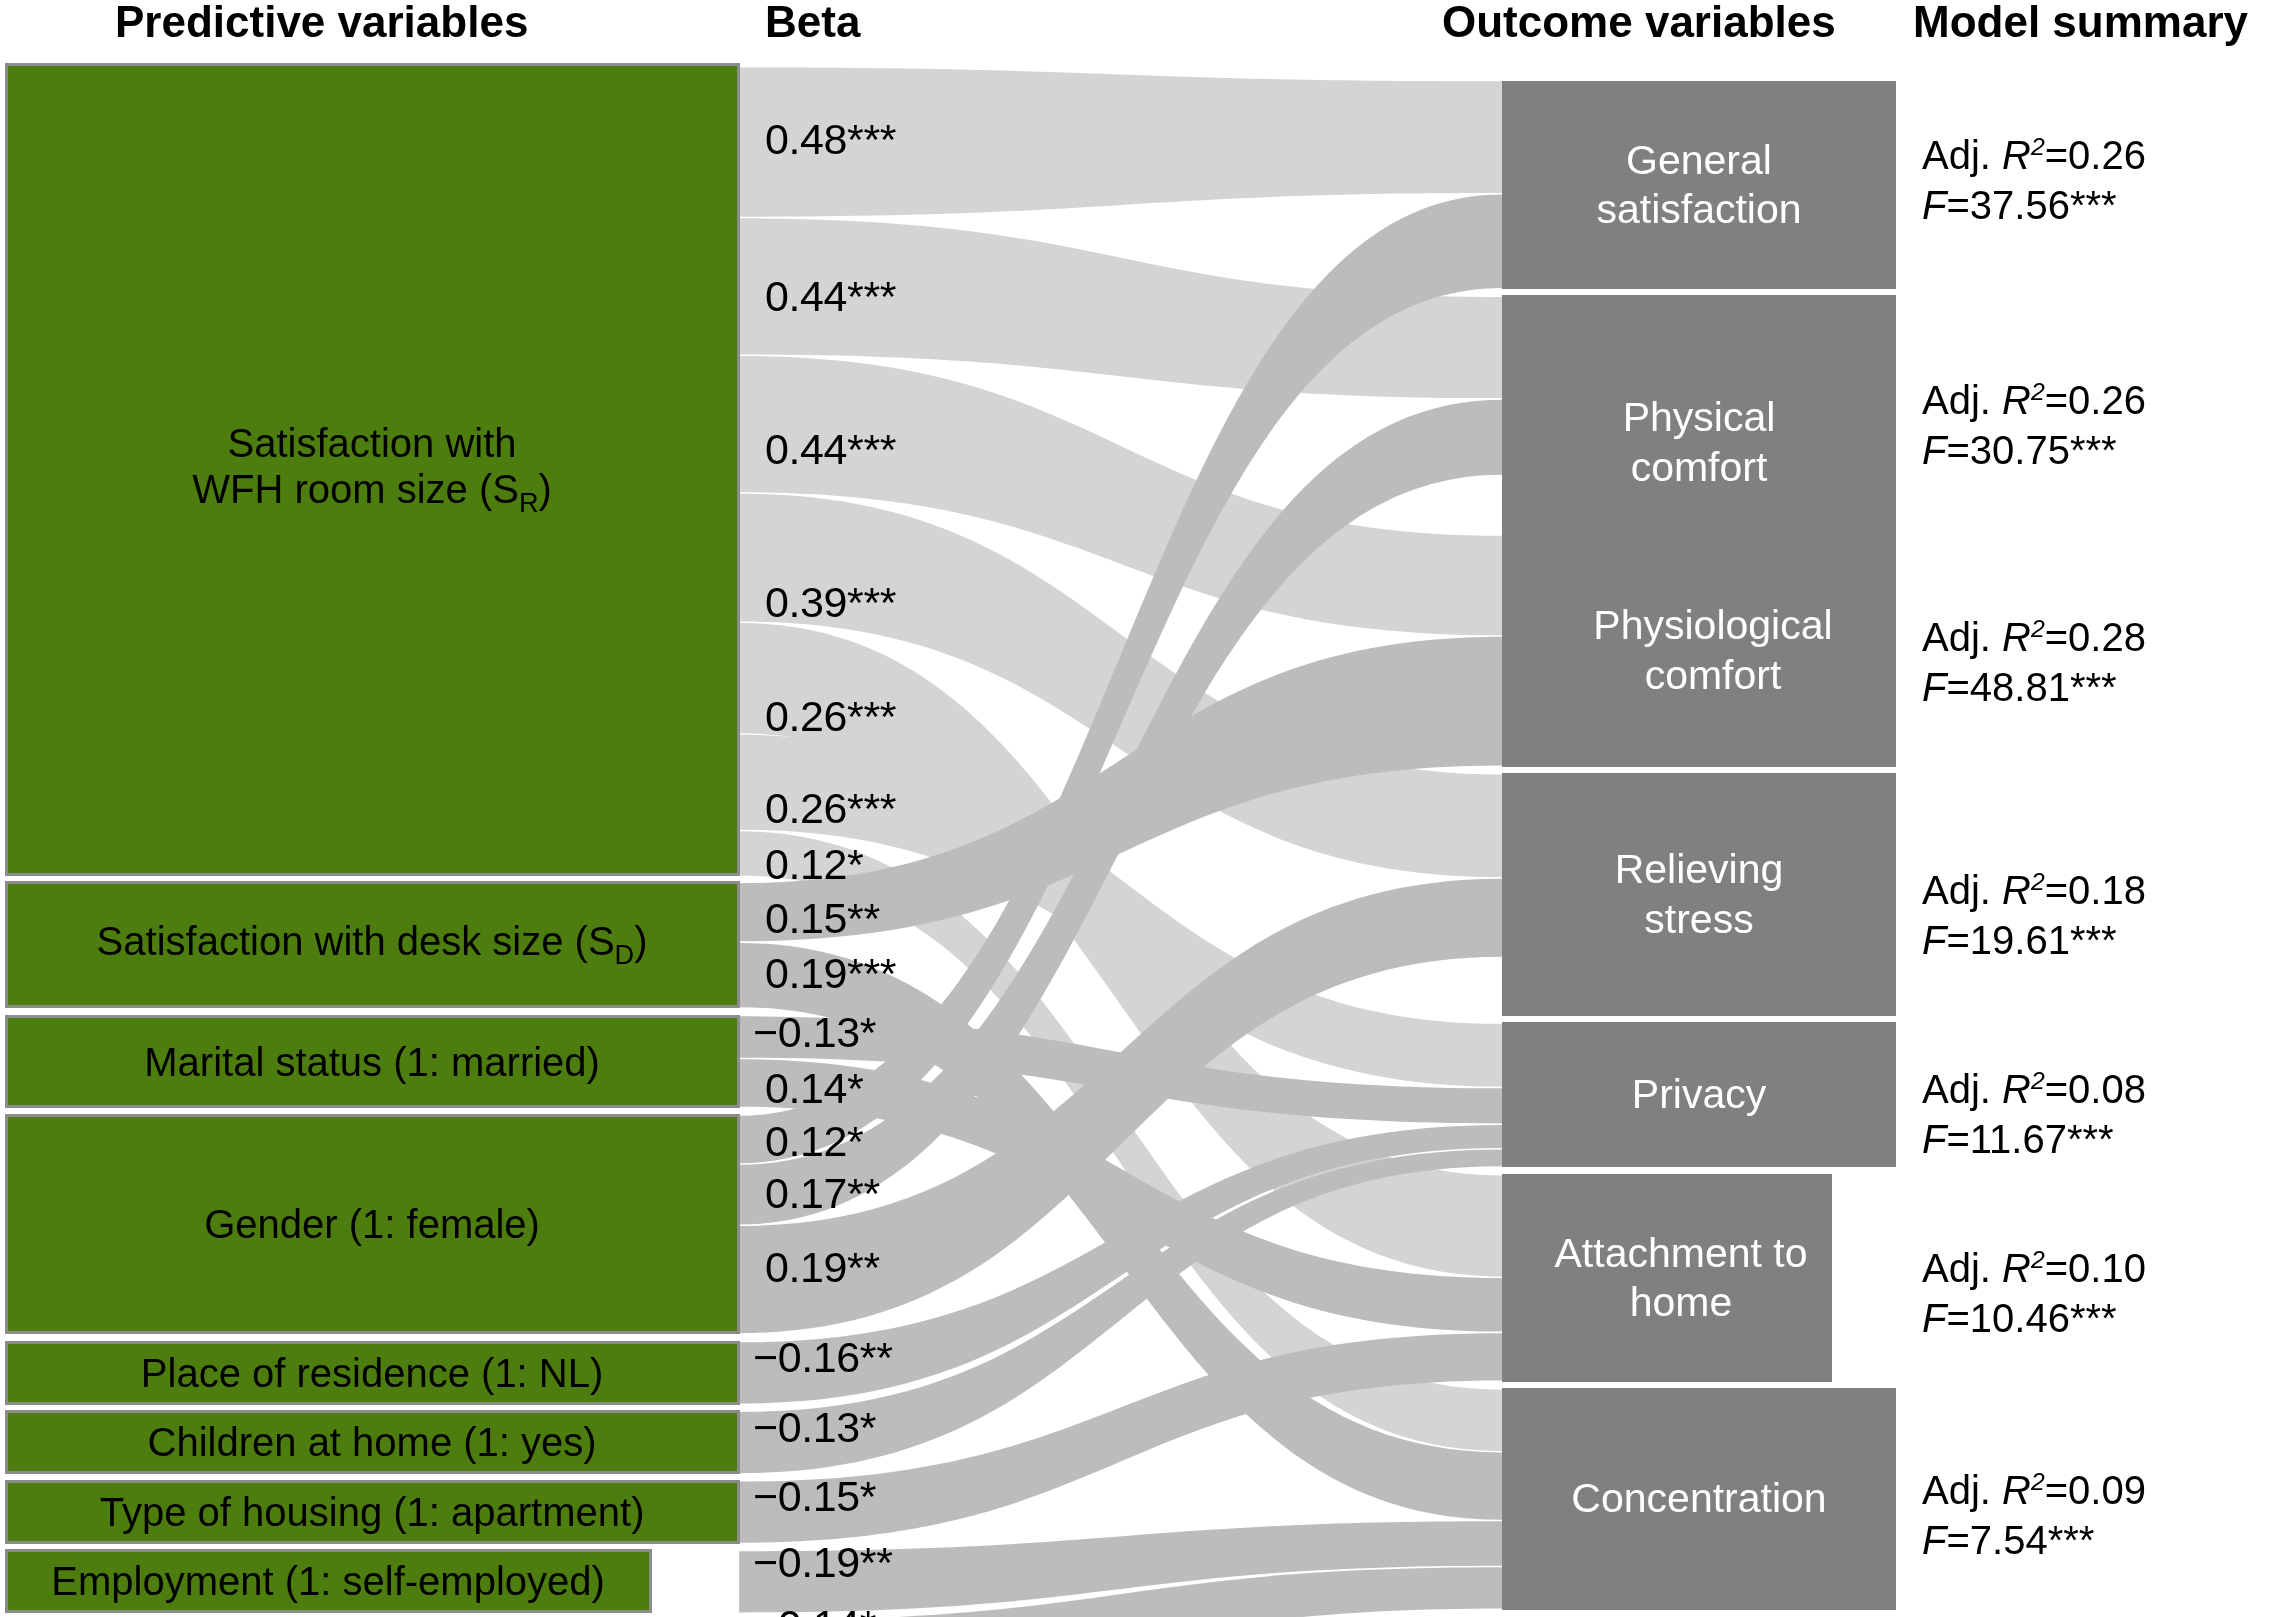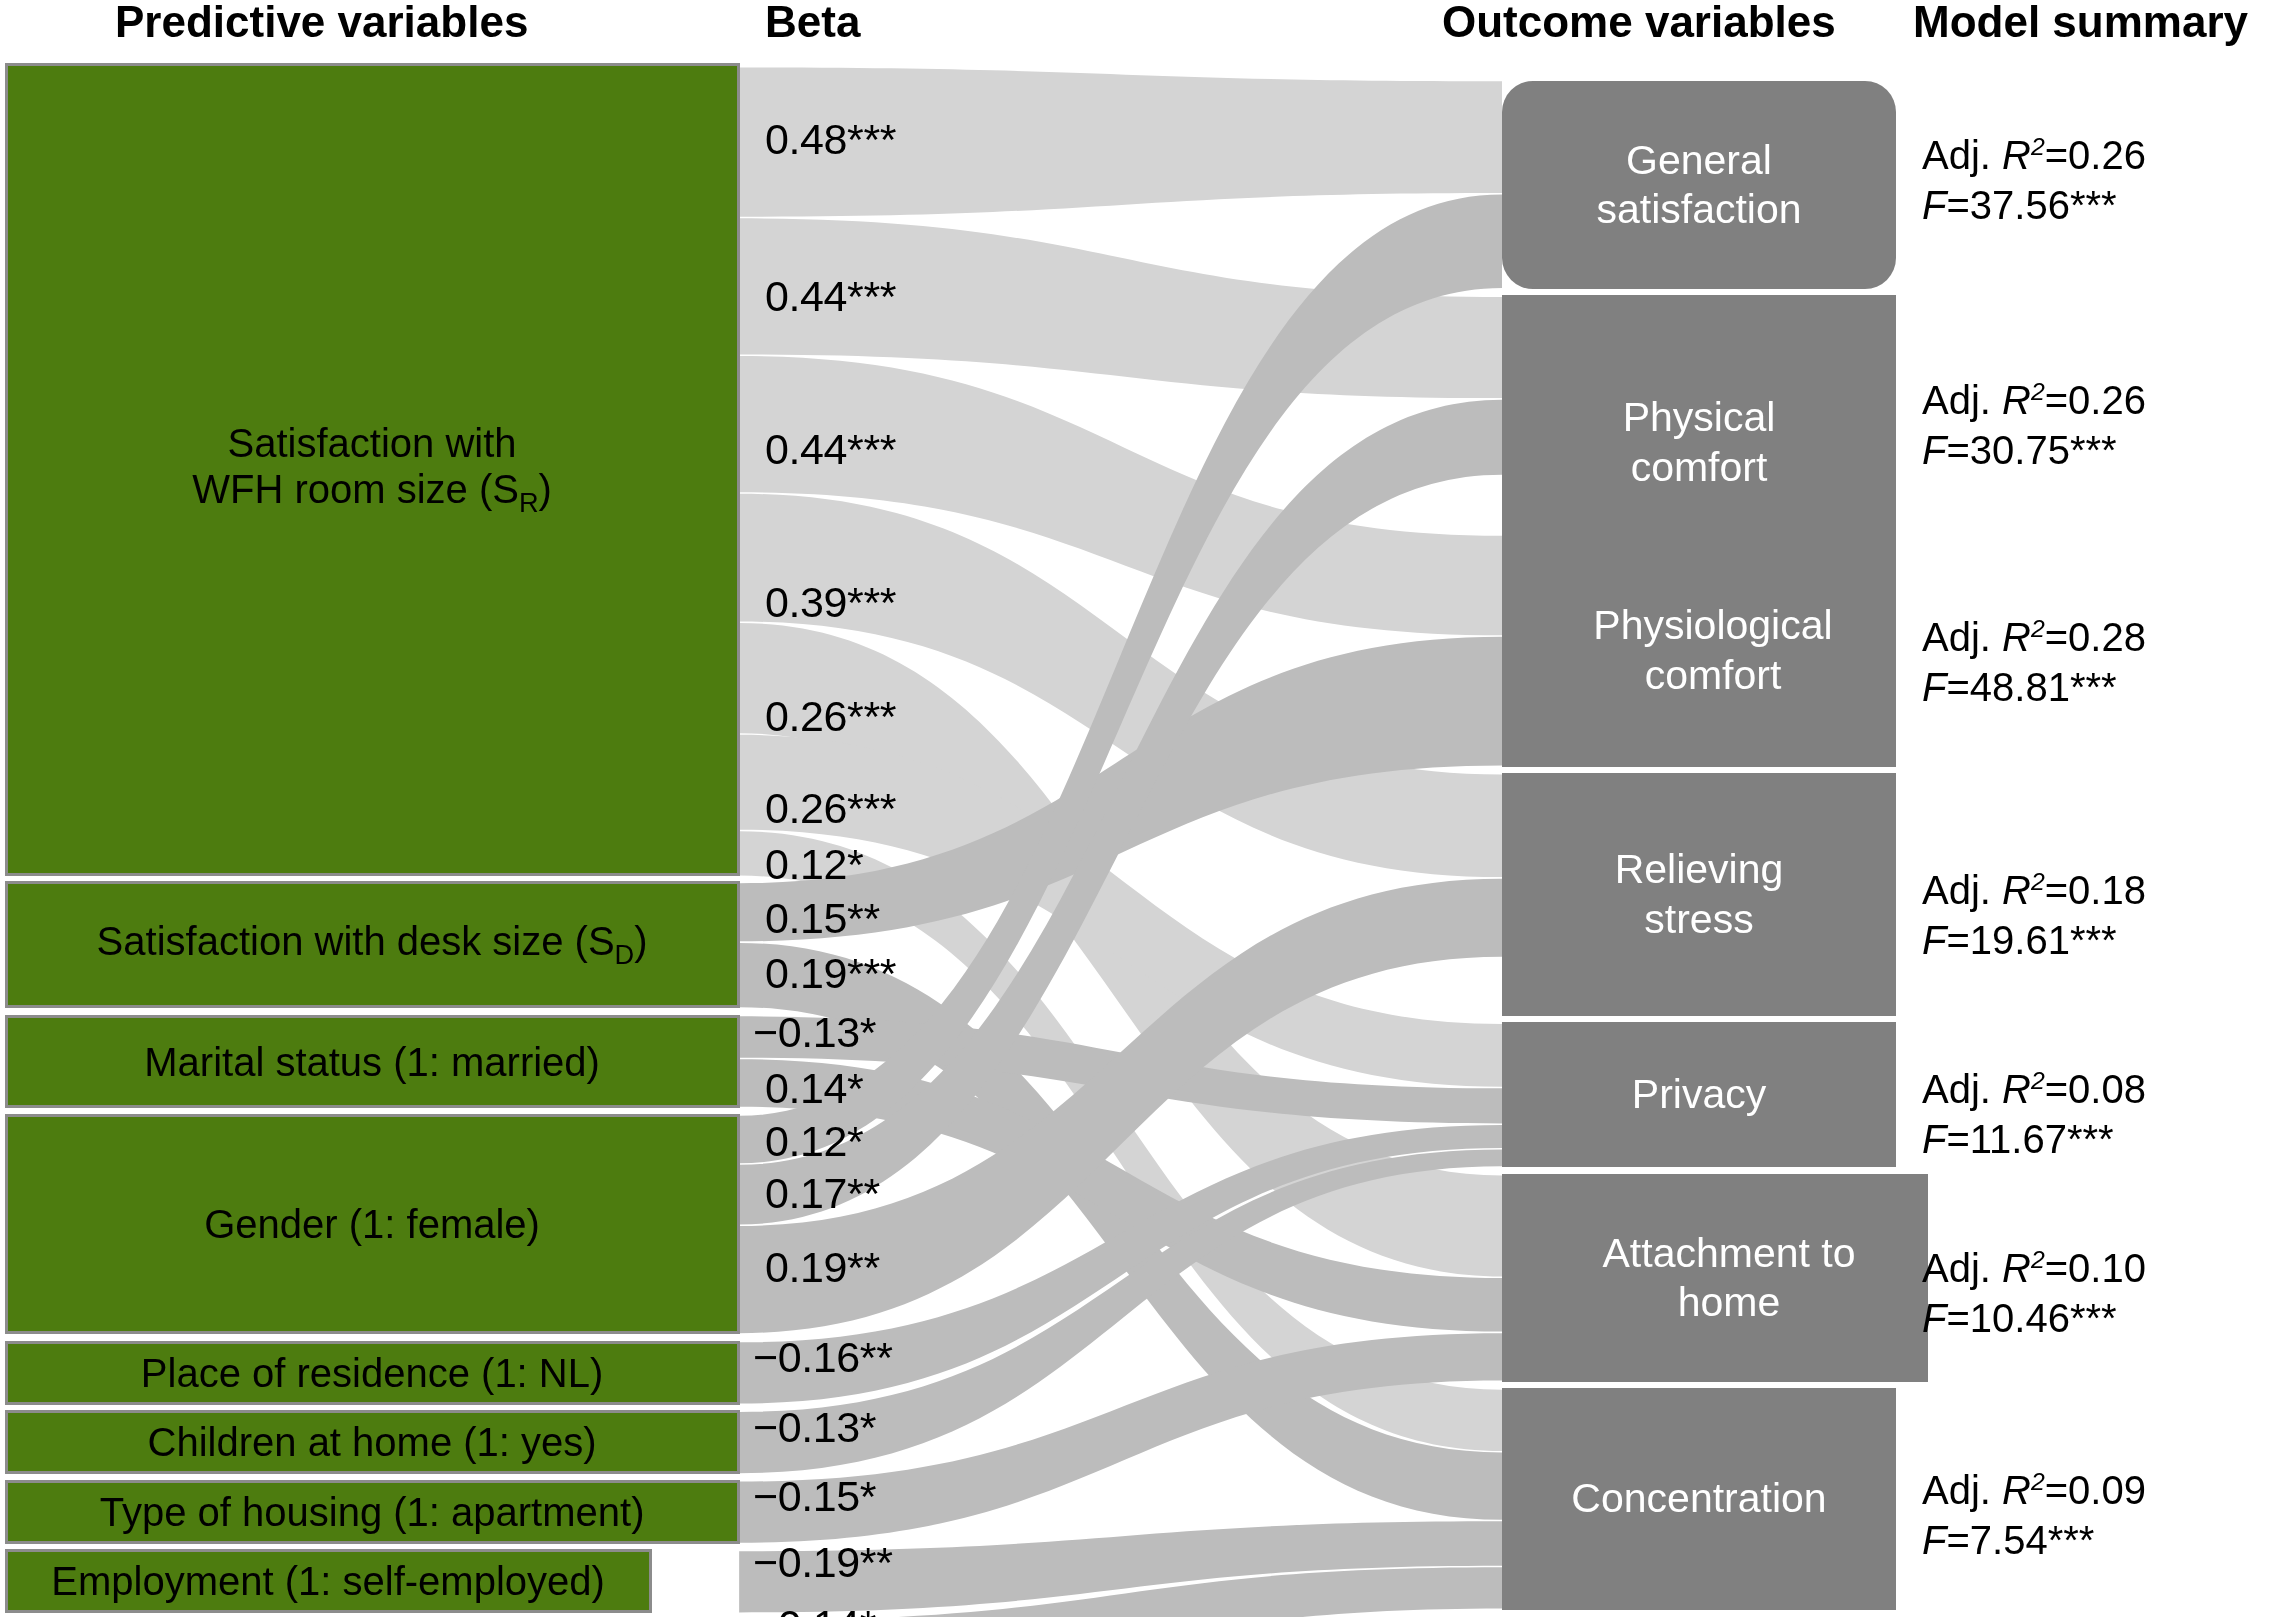--- a/index.html
+++ b/index.html
@@ -117,21 +117,21 @@
   <div class="beta" style="left:765px;top:1064px;">0.14*</div>
   <div class="beta" style="left:765px;top:1117px;">0.12*</div>
   <div class="beta" style="left:765px;top:1169px;">0.17**</div>
   <div class="beta" style="left:765px;top:1243px;">0.19**</div>
   <div class="beta" style="left:753px;top:1333px;">−0.16**</div>
   <div class="beta" style="left:753px;top:1403px;">−0.13*</div>
   <div class="beta" style="left:753px;top:1472px;">−0.15*</div>
   <div class="beta" style="left:753px;top:1538px;">−0.19**</div>
   <div class="beta" style="left:753px;top:1601px;">−0.14*</div>
 
-  <div class="obox" style="left:1502px;top:81px;width:394px;height:208px;border-radius:31px;">
+  <div class="obox" style="left:1502px;top:81px;width:394px;height:208px;">
     <span>
       General<br>satisfaction</span>
   </div>
 
   <div class="obox" style="left:1502px;top:295px;width:394px;height:295px;">
     <span>
       Physical<br>comfort</span>
   </div>
 
   <div class="obox" style="left:1502px;top:534px;width:394px;height:233px;padding-left:28px;">
@@ -141,21 +141,21 @@
 
   <div class="obox" style="left:1502px;top:773px;width:394px;height:243px;">
     <span>
       Relieving<br>stress</span>
   </div>
 
   <div class="obox" style="left:1502px;top:1022px;width:394px;height:145px;">
     <span>Privacy</span>
   </div>
 
-  <div class="obox" style="left:1502px;top:1174px;width:426px;height:208px;padding-left:28px;">
+  <div class="obox" style="left:1502px;top:1174px;width:330px;height:208px;padding-left:28px;">
     <span>
       Attachment to<br>home</span>
   </div>
 
   <div class="obox" style="left:1502px;top:1388px;width:394px;height:222px;">
     <span>Concentration</span>
   </div>
 
   <div class="msum" style="left:1922px;top:130px;">
     <div>Adj. <i>R</i><sup>2</sup>=<span></span><span>0.26</span></div>

